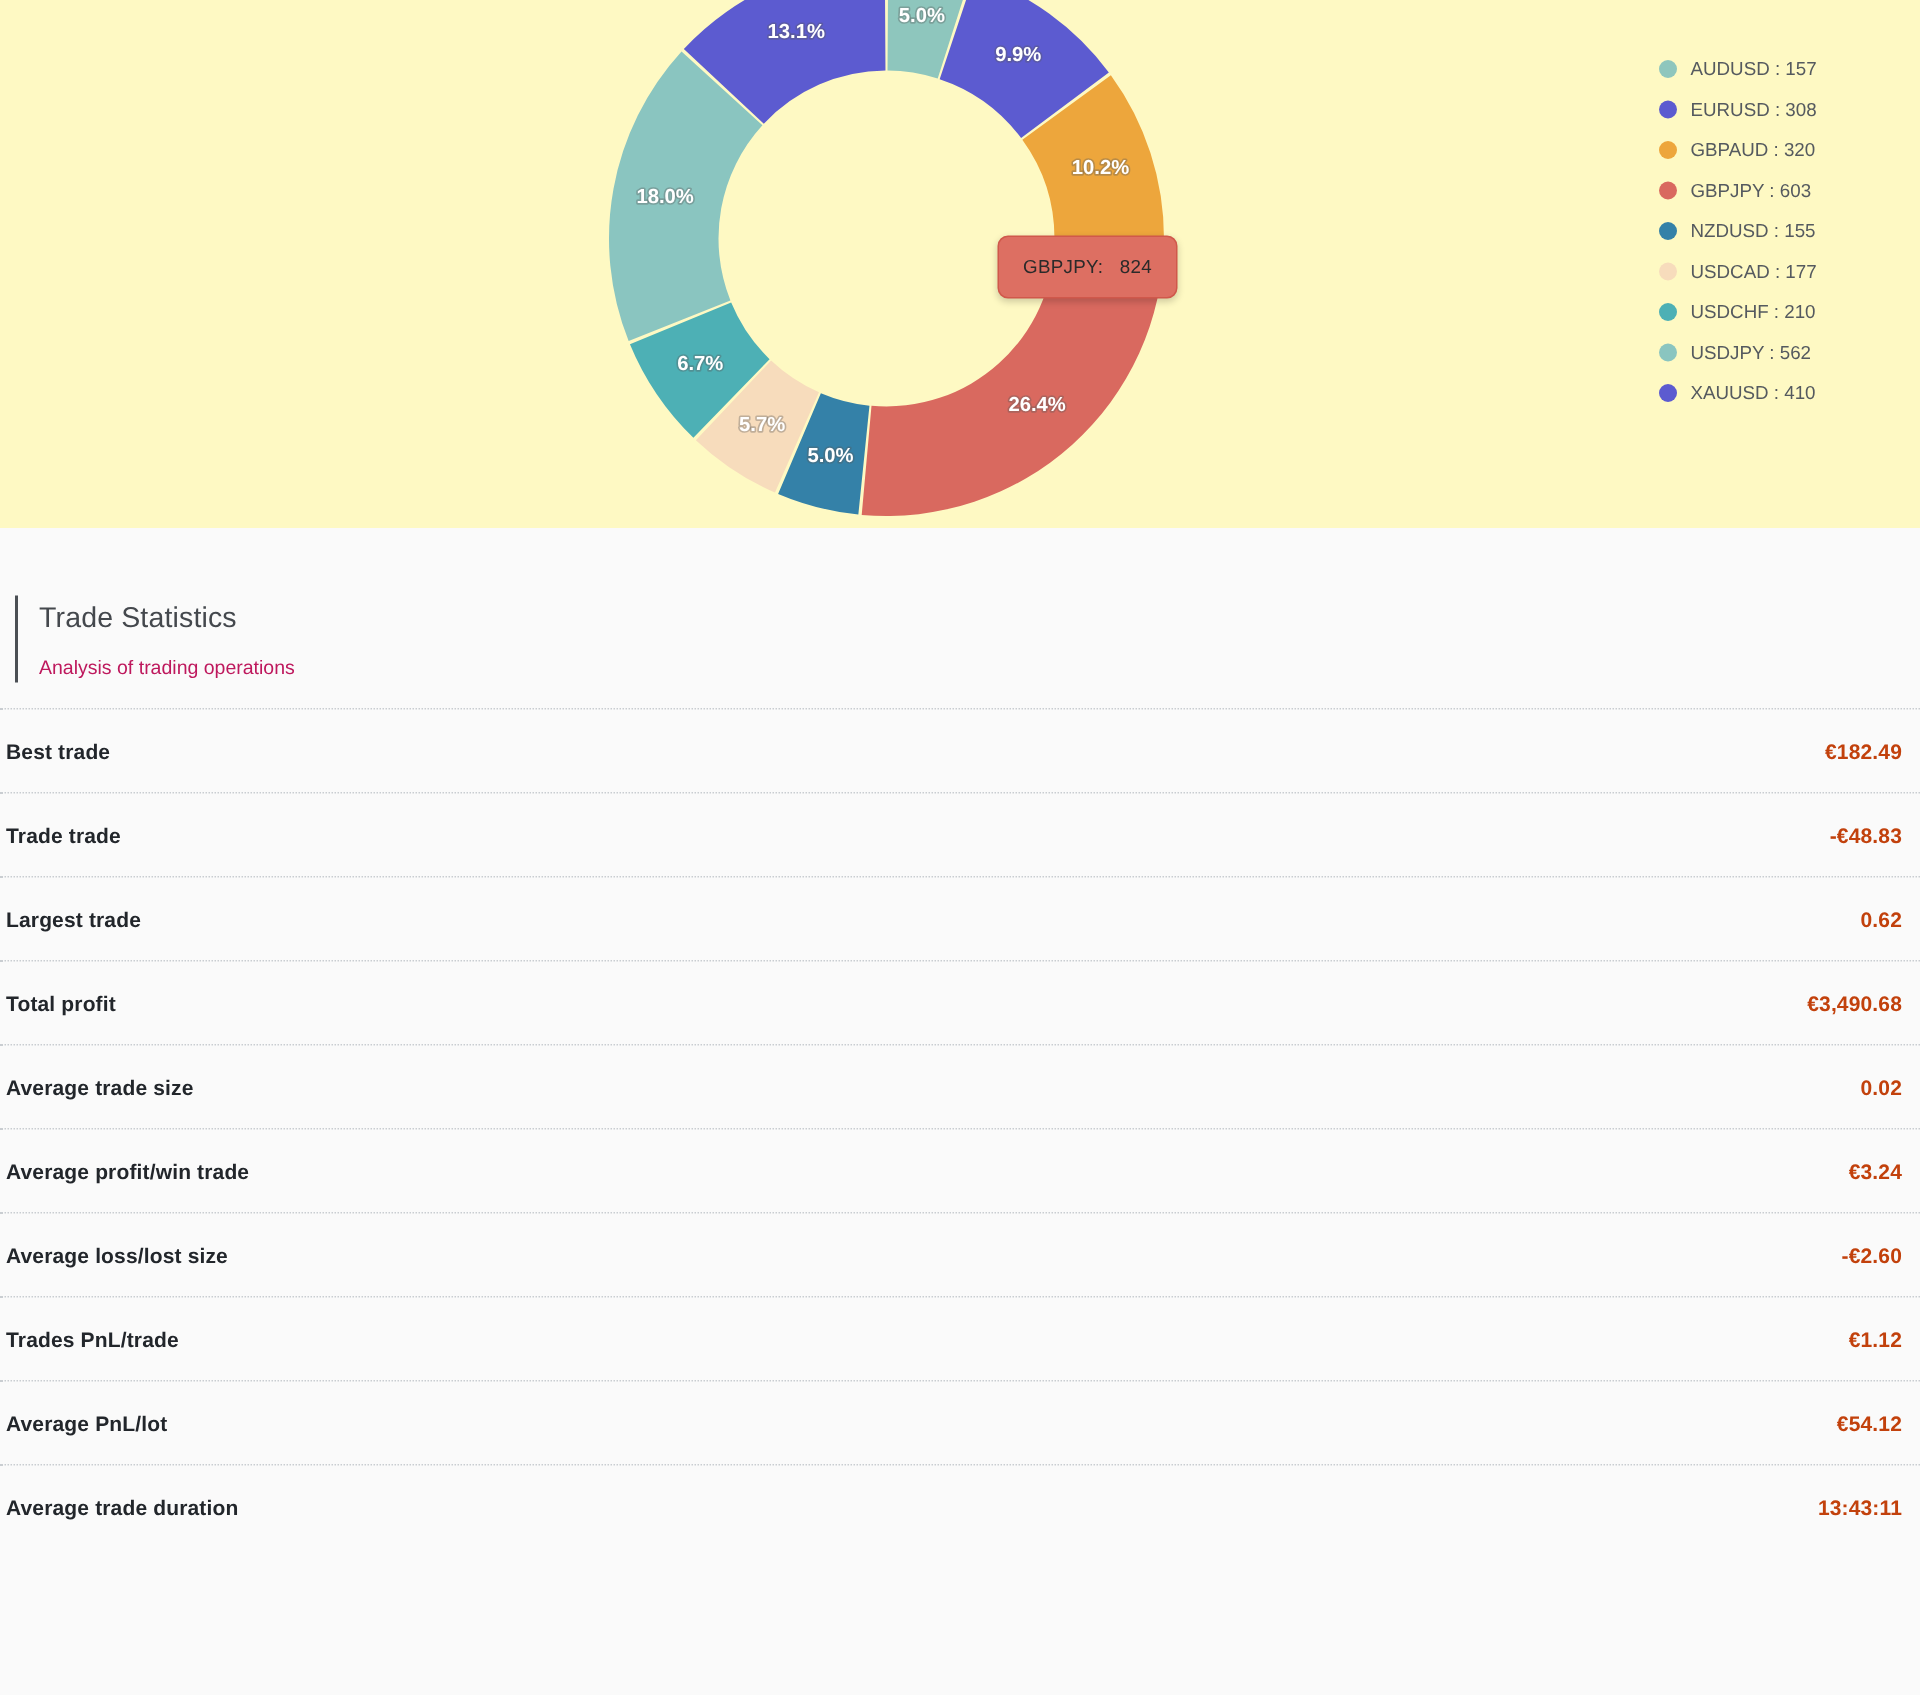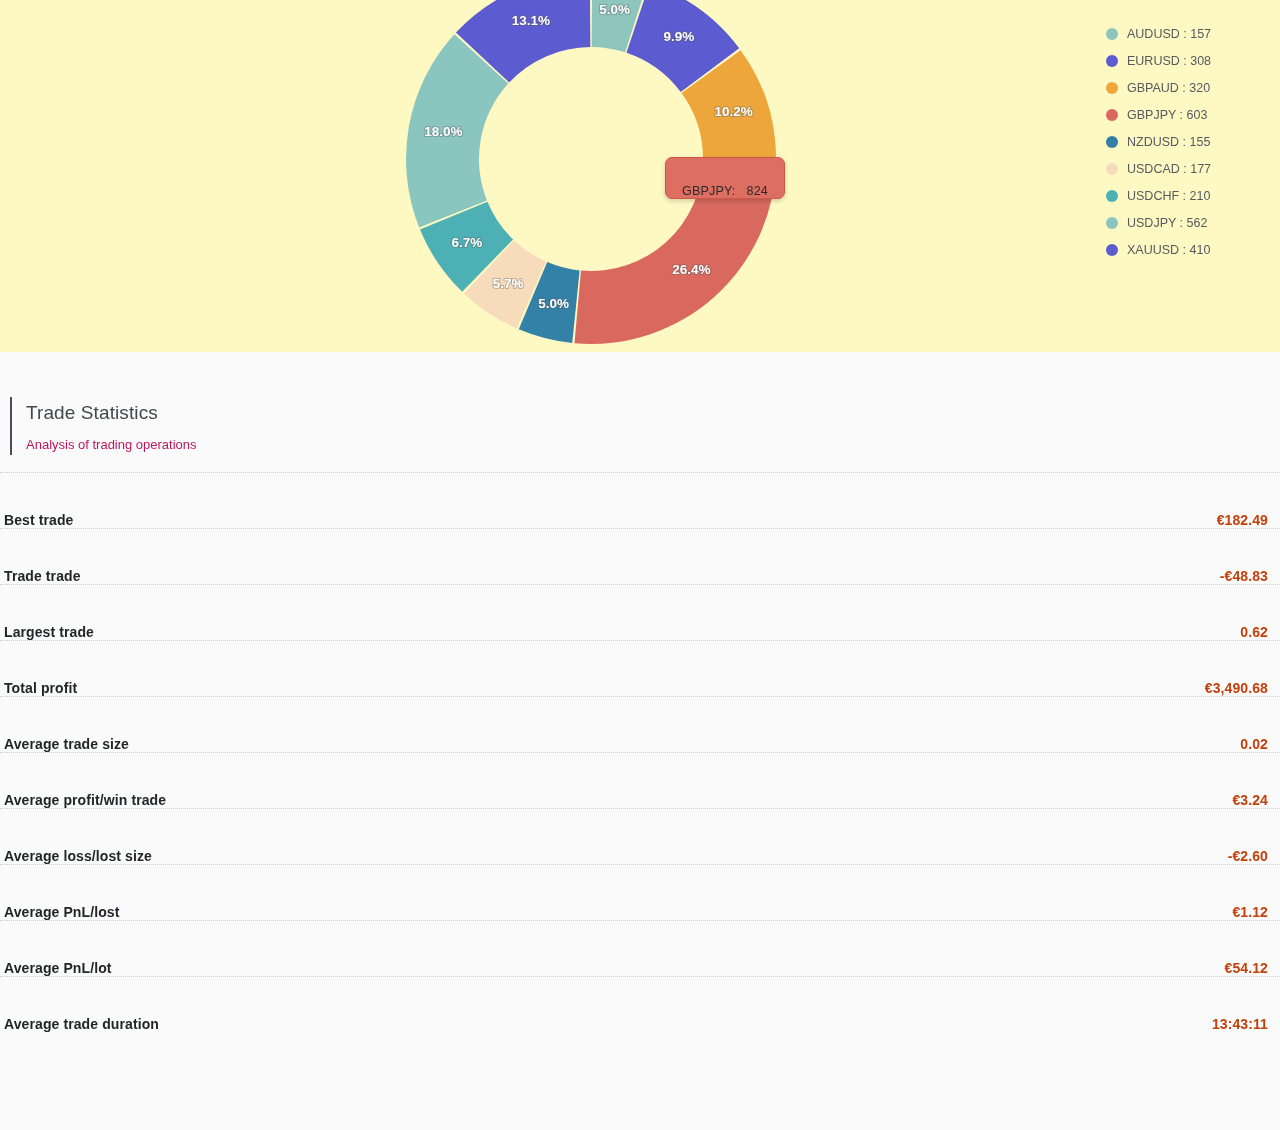--- a/index.html
+++ b/index.html
@@ -41,38 +41,38 @@
   }
 
   
   .tooltip {
     position: absolute;
     left: 665px;
     top: 157px;
     height: 42px;
     padding: 0 16px;
     display: flex;
-    align-items: flex-end;
+    align-items: center;
     background: #dd6f62;
     border: 1px solid #d0584b;
     border-radius: 7px;
     box-shadow: 0 2px 5px rgba(0,0,0,0.18);
     font-size: 12.5px;
     color: #2a2a2a;
     white-space: nowrap;
     letter-spacing: 0.2px;
   }
   .tooltip .tt-name { font-weight: 400; }
   .tooltip .tt-val { font-weight: 400; margin-left: 11px; }
 
   
   .legend {
     position: absolute;
     right: 24px;
-    top: 20px;
+    top: 32px;
     width: 150px;
     display: flex;
     flex-direction: column;
     gap: 0;
   }
   .legend-item {
     display: flex;
     align-items: center;
     height: 27px;
     font-size: 12.5px;
@@ -112,21 +112,21 @@
     font-size: 13px;
     font-weight: 400;
     color: #be185d;
     margin-top: 10px;
     line-height: 18px;
   }
 
   .stats-list { width: 1280px; }
   .stat-row {
     display: flex;
-    align-items: flex-end;
+    align-items: center;
     justify-content: space-between;
     height: 56px;
     padding: 0 12px 0 4px;
     border-top: 1px dotted #c9cdd1;
   }
   .stat-label {
     font-size: 14px;
     font-weight: 700;
     color: #22262b;
     letter-spacing: 0.1px;
@@ -247,21 +247,21 @@
         </div>
         <div class="stat-row">
           <div class="stat-label">Average profit/win trade</div>
           <div class="stat-value">€3.24</div>
         </div>
         <div class="stat-row">
           <div class="stat-label">Average loss/lost size</div>
           <div class="stat-value">-€2.60</div>
         </div>
         <div class="stat-row">
-          <div class="stat-label">Average PnL/lost</div>
+          <div class="stat-label">Trades PnL/trade</div>
           <div class="stat-value">€1.12</div>
         </div>
         <div class="stat-row">
           <div class="stat-label">Average PnL/lot</div>
           <div class="stat-value">€54.12</div>
         </div>
         <div class="stat-row">
           <div class="stat-label">Average trade duration</div>
           <div class="stat-value">13:43:11</div>
         </div>

